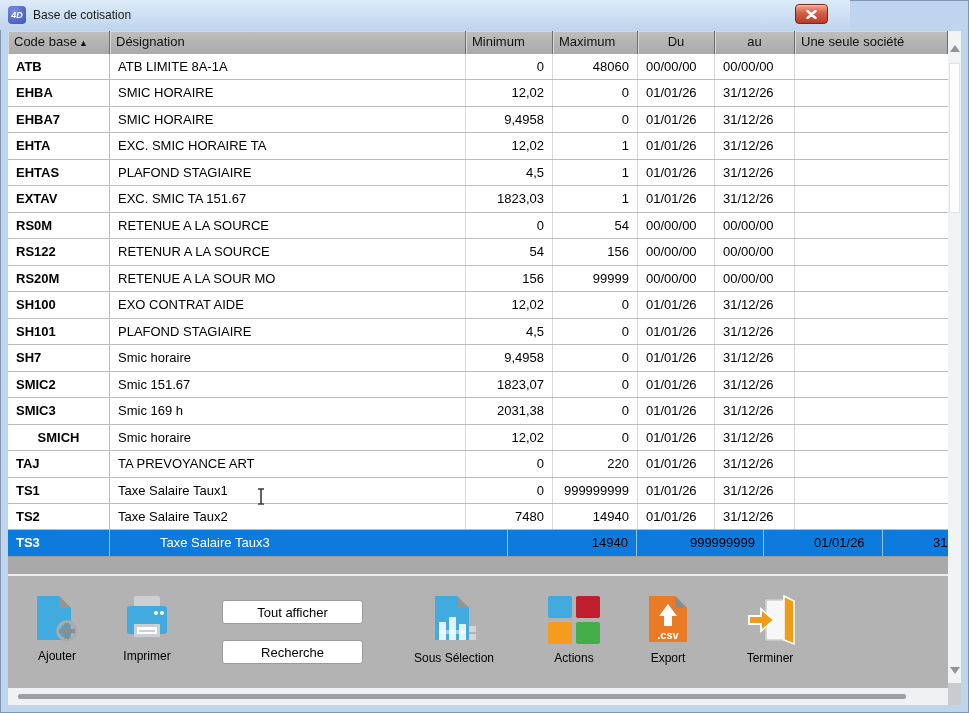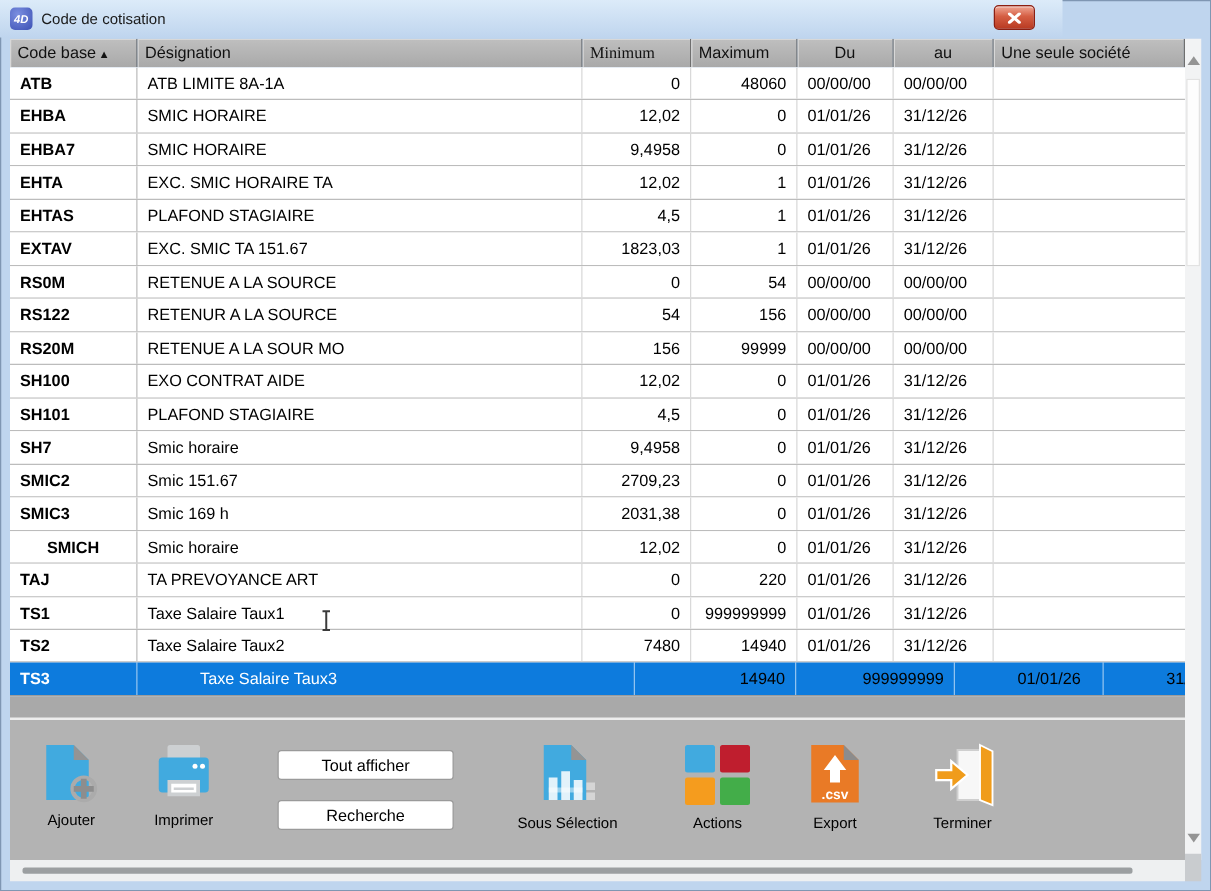--- a/index.html
+++ b/index.html
@@ -61,32 +61,32 @@
 </style>
 </head>
 <body>
 
 <div class="window">
 
   <div class="titlebar">
     <span class="app-icon">
         <span>4D</span>
       </span>
-    <span class="title">Code de cotisation</span>
+    <span class="title">Base de cotisation</span>
     <div class="close-btn">
       <svg width="11" height="9" viewBox="0 0 11 9">
         <path d="M1.5 1 L9.5 8 M9.5 1 L1.5 8" stroke="#fff" stroke-width="2.4" stroke-linecap="round"></path>
       </svg>
     </div>
   </div>
 
   <div class="grid-header" id="gridHeader">
       <div class="hcell " style="width: 102px;"><span>Code base</span><span class="sort">▲</span></div>
       <div class="hcell " style="width: 356px;"><span>Désignation</span></div>
-      <div class="hcell " style="width: 87px; font-family: Liberation Serif, serif;"><span>Minimum</span></div>
+      <div class="hcell " style="width: 87px;"><span>Minimum</span></div>
       <div class="hcell " style="width: 85px;"><span>Maximum</span></div>
       <div class="hcell h-center" style="width: 77px;"><span>Du</span></div>
       <div class="hcell h-center" style="width: 80px;"><span>au</span></div>
       <div class="hcell " style="width: 153px;"><span>Une seule société</span></div>
     </div>
   <div class="grid-body" id="gridBody">
       <div class="grid-row">
         <div class="cell c-code" style="width: 102px;">ATB</div>
         <div class="cell c-desig" style="width: 356px;">ATB LIMITE 8A-1A</div>
         <div class="cell c-num" style="width: 87px;">0</div>
@@ -190,21 +190,21 @@
         <div class="cell c-desig" style="width: 356px;">Smic horaire</div>
         <div class="cell c-num" style="width: 87px;">9,4958</div>
         <div class="cell c-num" style="width: 85px;">0</div>
         <div class="cell c-date" style="width: 77px;">01/01/26</div>
         <div class="cell c-date" style="width: 80px;">31/12/26</div>
         <div class="cell c-soc" style="width: 153px;"></div>
       </div>
       <div class="grid-row">
         <div class="cell c-code" style="width: 102px;">SMIC2</div>
         <div class="cell c-desig" style="width: 356px;">Smic 151.67</div>
-        <div class="cell c-num" style="width: 87px;">2709,23</div>
+        <div class="cell c-num" style="width: 87px;">1823,07</div>
         <div class="cell c-num" style="width: 85px;">0</div>
         <div class="cell c-date" style="width: 77px;">01/01/26</div>
         <div class="cell c-date" style="width: 80px;">31/12/26</div>
         <div class="cell c-soc" style="width: 153px;"></div>
       </div>
       <div class="grid-row">
         <div class="cell c-code" style="width: 102px;">SMIC3</div>
         <div class="cell c-desig" style="width: 356px;">Smic 169 h</div>
         <div class="cell c-num" style="width: 87px;">2031,38</div>
         <div class="cell c-num" style="width: 85px;">0</div>

